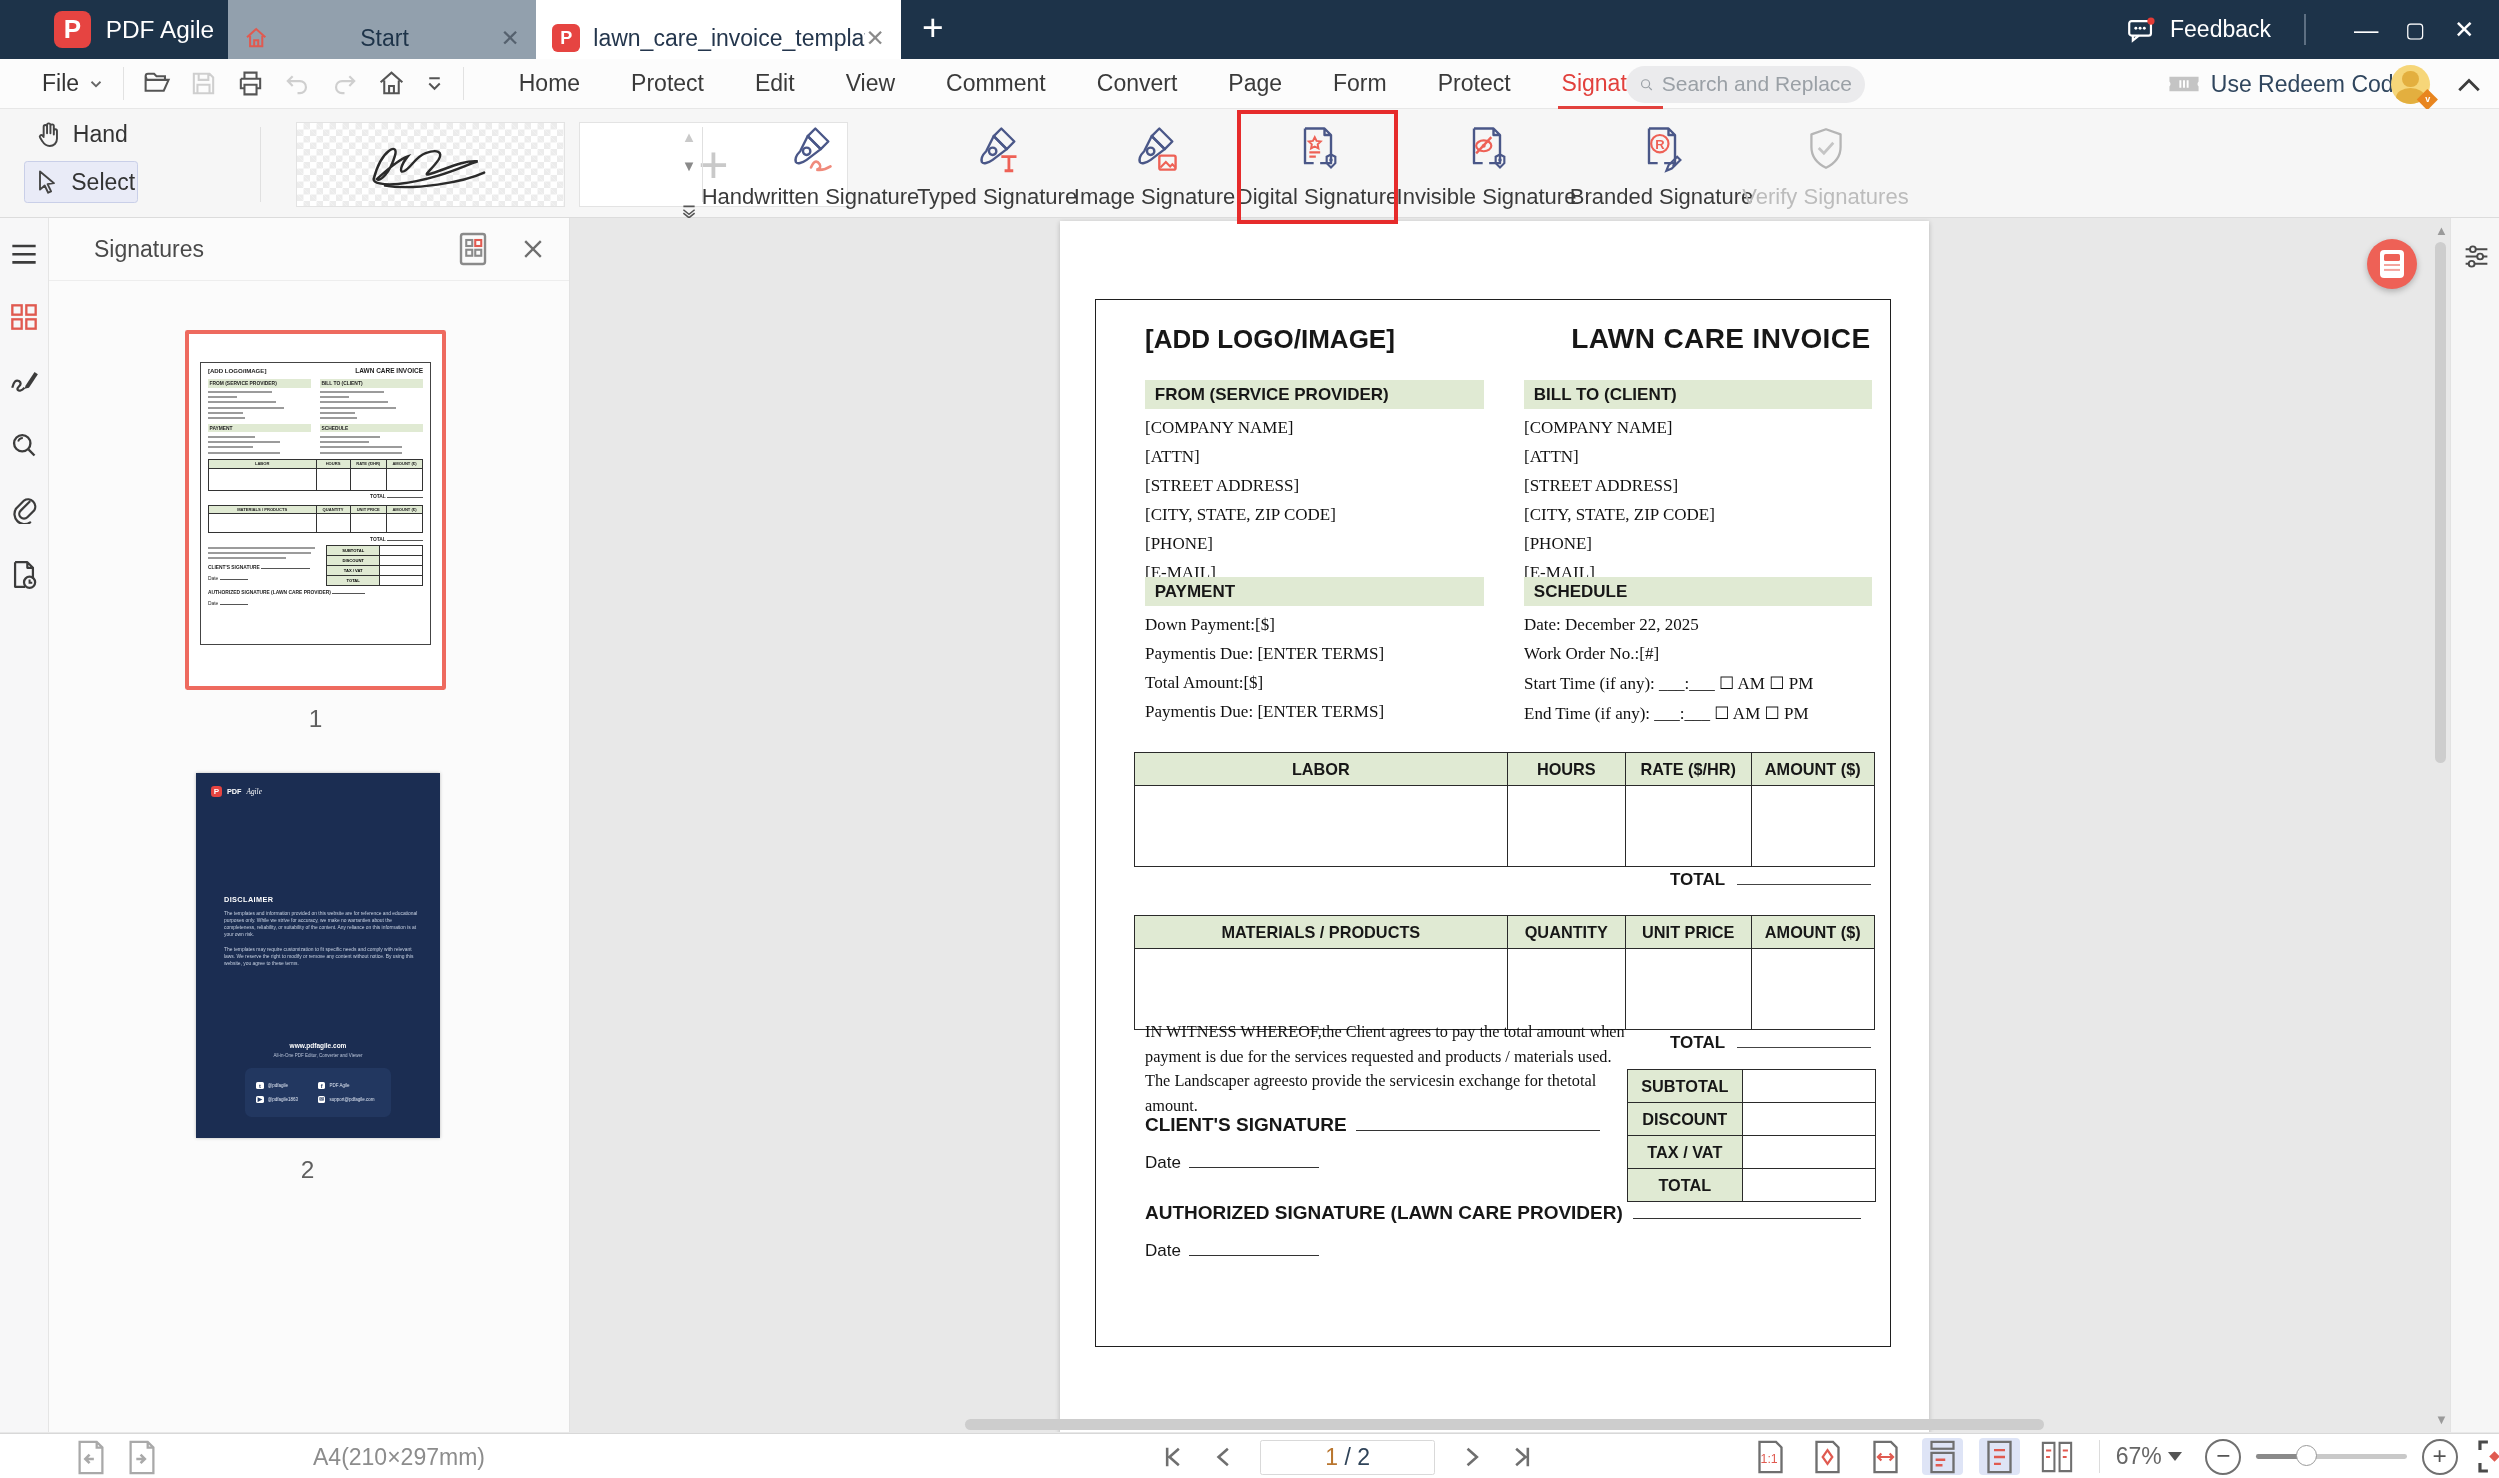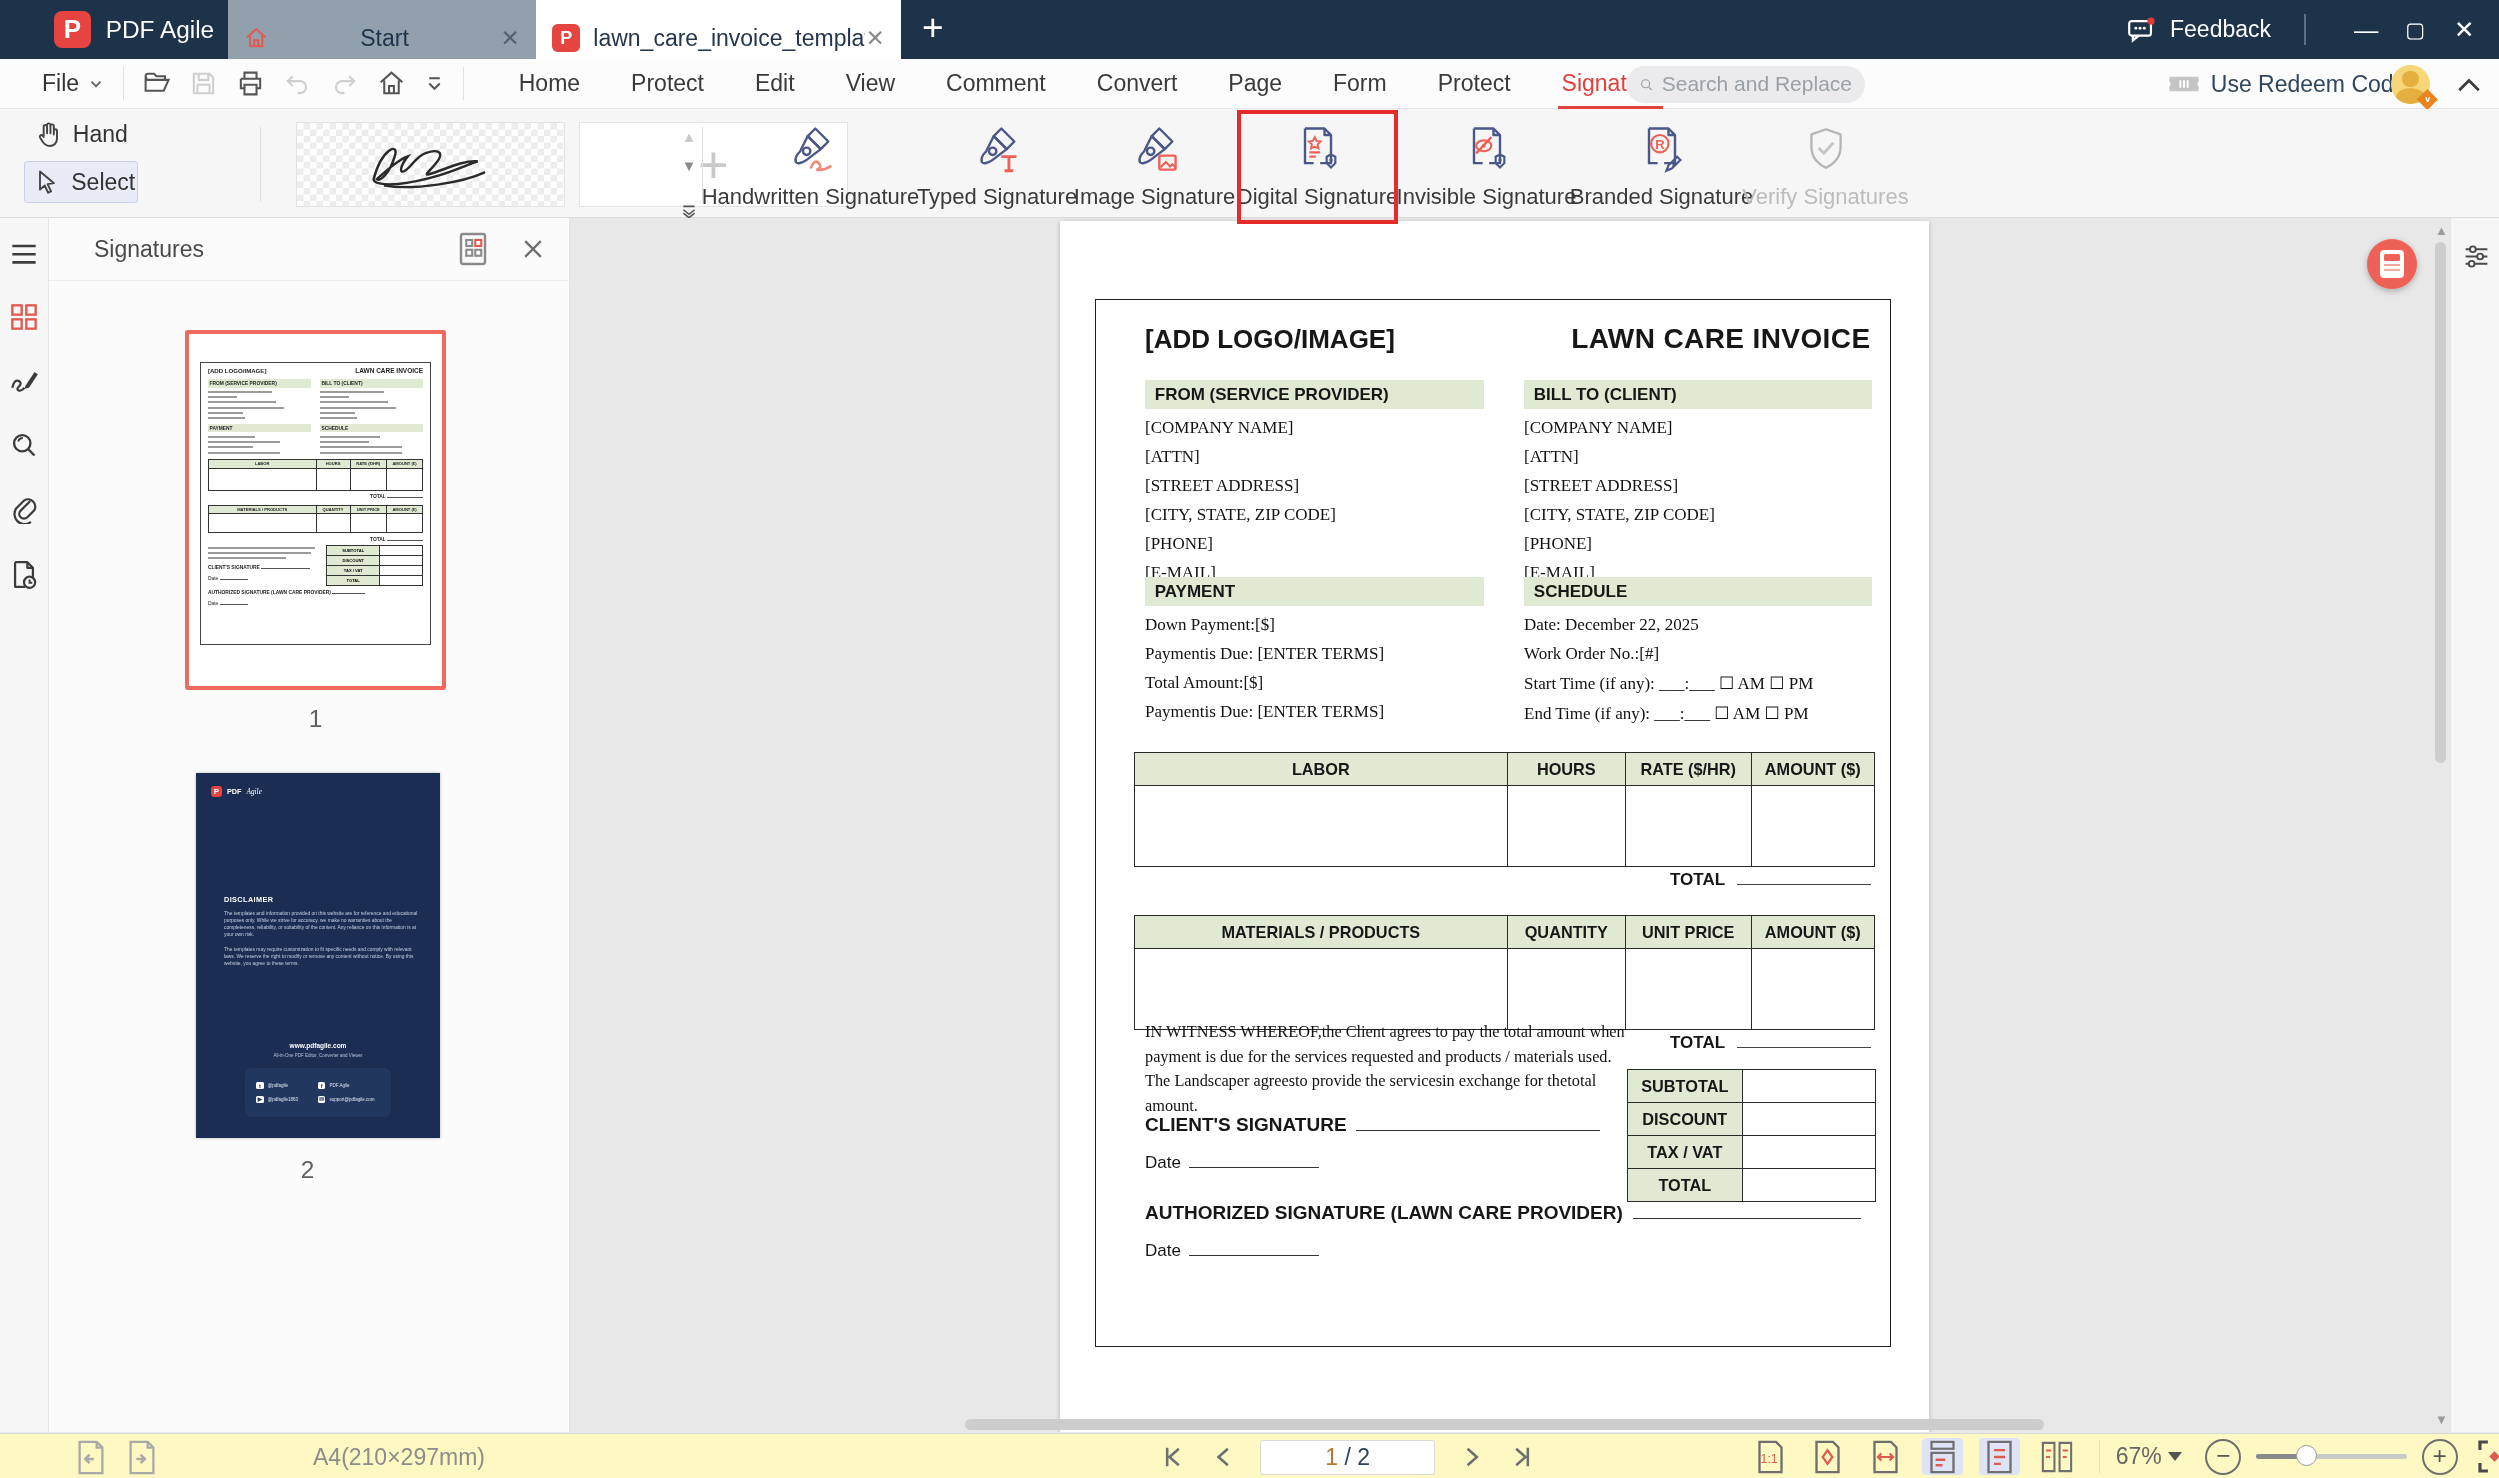--- a/index.html
+++ b/index.html
@@ -169,21 +169,21 @@
   .vscroll .thumb{position:absolute;left:2.4px;top:24.4px;width:11.4px;height:521px;border-radius:5.7px;background:#cdcdcd;}
   .vs-arrow{position:absolute;left:2.4px;color:#9a9a9a;font-size:13px;}
   .right-strip{position:absolute;right:0;top:0;width:50px;height:1214px;background:#f6f6f6;border-left:0.8px solid #e3e3e3;box-sizing:border-box;}
   .float-btn{position:absolute;left:1797px;top:21px;width:50px;height:50px;border-radius:50%;background:#ee6156;
              box-shadow:0 2.4px 6.5px rgba(0,0,0,.25);display:flex;align-items:center;justify-content:center;}
   .float-card{width:24.4px;height:28px;background:#fff;border-radius:4.1px;position:relative;}
   .float-card::before{content:"";position:absolute;left:4.1px;top:4.1px;width:16.3px;height:6.5px;background:#ee6156;border-radius:1.6px;}
   .float-card::after{content:"";position:absolute;left:4.1px;top:14px;width:16.3px;height:2.4px;background:#f3a49d;box-shadow:0 4.9px 0 #f3a49d;}
 
   
-  .statusbar{position:absolute;left:0;top:1433px;width:2500px;height:46px;background:#fef9c3;border-top:0.8px solid #d8d8d8;box-sizing:border-box;}
+  .statusbar{position:absolute;left:0;top:1433px;width:2500px;height:46px;background:#ffffff;border-top:0.8px solid #d8d8d8;box-sizing:border-box;}
   .sb-left{position:absolute;left:73px;top:4.9px;display:flex;align-items:center;gap:14.7px;}
   .sb-size{position:absolute;left:313px;top:0;height:46px;display:flex;align-items:center;font-size:23px;color:#8c8c8c;}
   .sb-nav{position:absolute;left:1159px;top:0;height:46px;display:flex;align-items:center;gap:24.4px;}
   .nav-input{width:173px;height:33px;background:#fff;border:0.8px solid #d9d9d9;border-radius:2.4px;display:flex;
              align-items:center;justify-content:center;font-size:23px;}
   .nav-input .cur{color:#b9762f;} .nav-input .tot{color:#2f4358;margin-left:6.5px;}
   .sb-right{position:absolute;left:1750px;top:4.1px;display:flex;align-items:center;}
   .view-ico{margin-right:16.3px;display:flex;align-items:center;justify-content:center;width:41px;height:37px;border-radius:4.1px;}
   .view-ico.sel{background:#dee4f6;}
   .zoom-pct{font-size:23px;color:#666;margin:0 6.5px 0 11.4px;}

